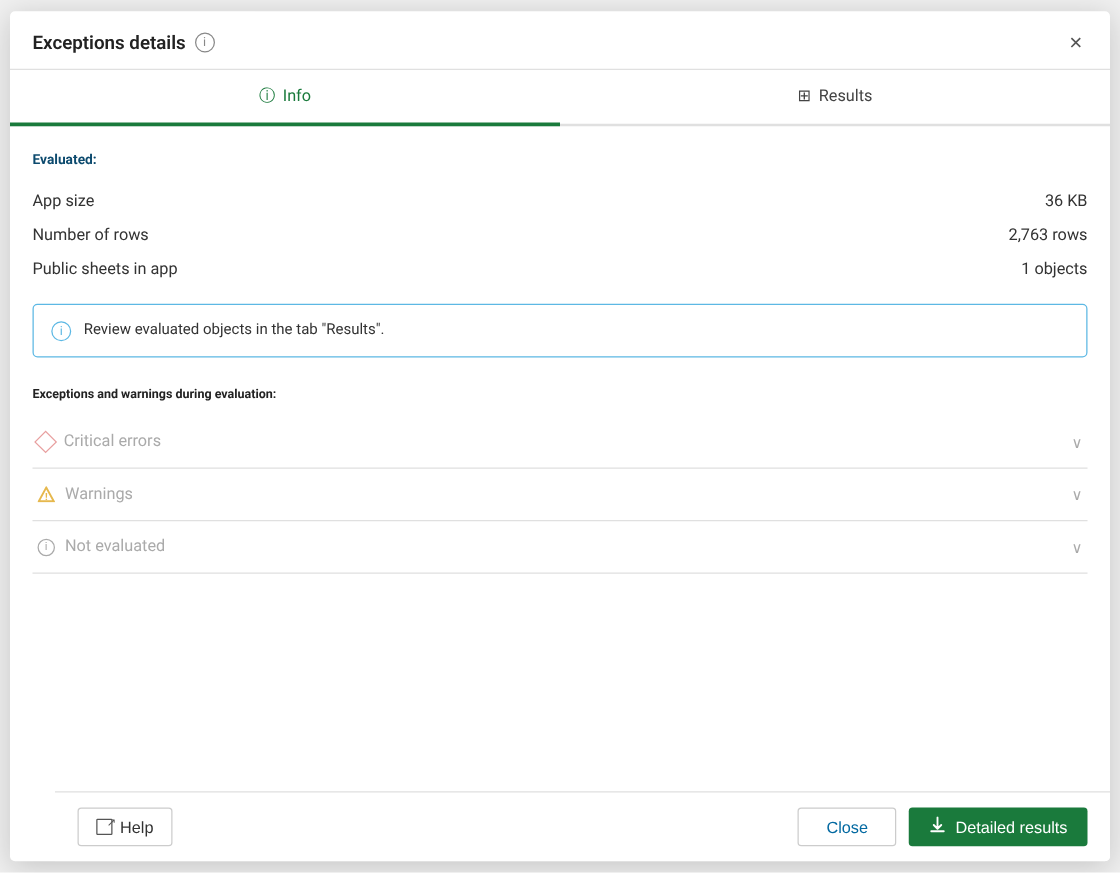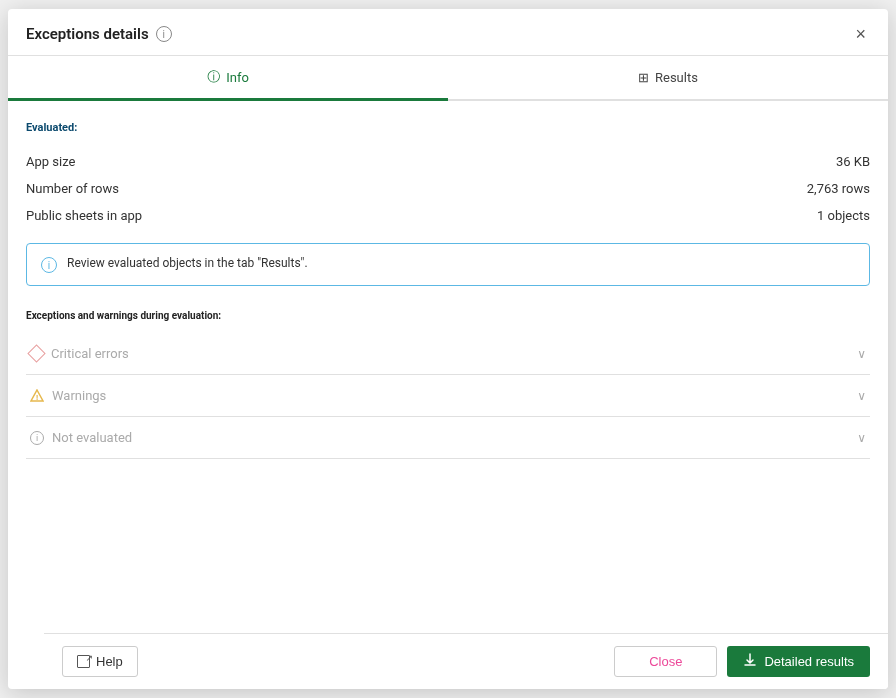--- a/index.html
+++ b/index.html
@@ -205,24 +205,24 @@
       color: #333;
     }
     .footer-right {
       display: flex;
       gap: 10px;
     }
     .close-modal-btn {
       background: none;
       border: 1px solid #ccc;
       border-radius: 3px;
-      padding: 7px 34px;
-      cursor: pointer;
-      font-size: 13px;
-      color: #ec4899;
+      padding: 7px 22px;
+      cursor: pointer;
+      font-size: 13px;
+      color: #0369a1;
     }
     .detailed-btn {
       display: flex;
       align-items: center;
       gap: 7px;
       background: #1a7a3c;
       border: none;
       border-radius: 3px;
       padding: 7px 16px;
       cursor: pointer;

